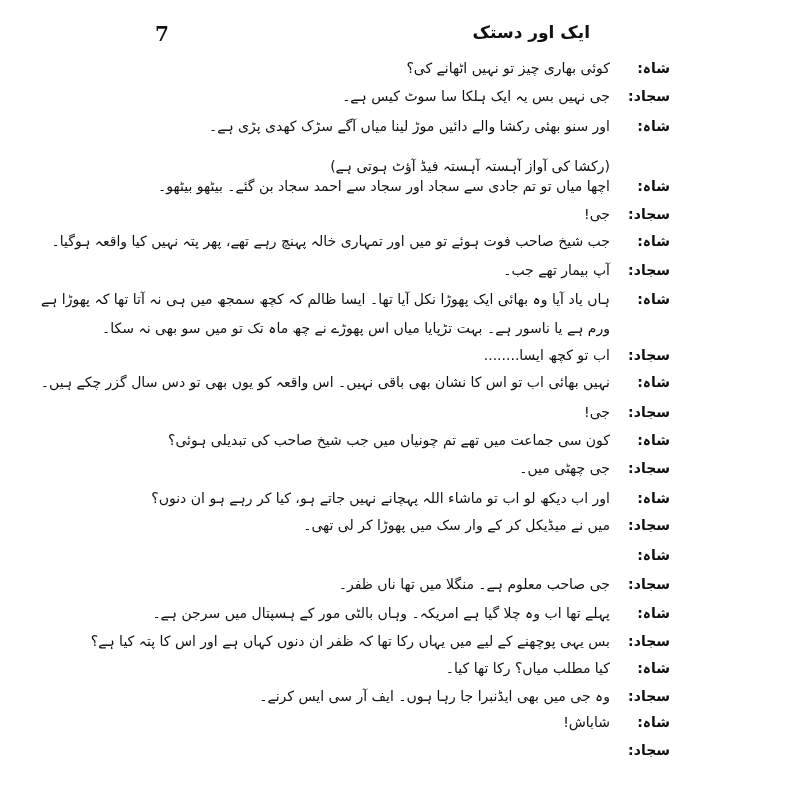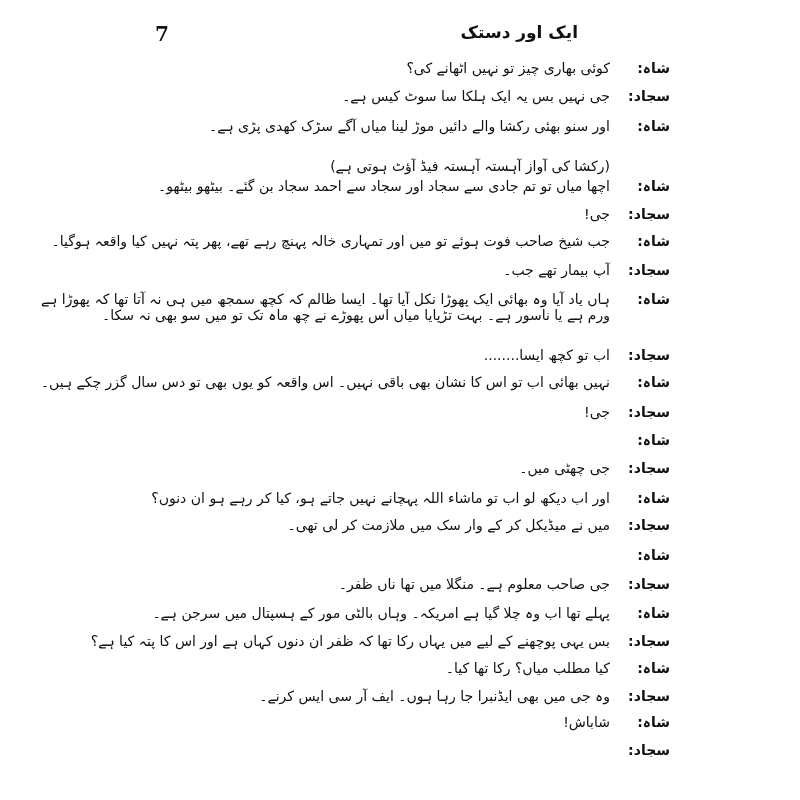--- a/index.html
+++ b/index.html
@@ -1,21 +1,21 @@
 <!DOCTYPE html>
 <html><head>
 <meta charset="utf-8">
 <style>
   html, body { margin: 0; padding: 0; background: #ffffff; }
   body { width: 800px; height: 800px; position: relative; overflow: hidden;
          font-family: "DejaVu Sans", sans-serif; color: #111; }
   .page { position: absolute; left: 0; top: 0; width: 800px; height: 800px; background: #fff; }
   .page-number { position: absolute; left: 155px; top: 22px; font-family: "DejaVu Serif", serif;
                  font-size: 20px; font-weight: bold; color: #111; }
-  .running-title { position: absolute; right: 222px; top: 22px; font-size: 17px; font-weight: bold;
+  .running-title { position: absolute; right: 210px; top: 22px; font-size: 17px; font-weight: bold;
                    direction: rtl; color: #111; }
   .line { position: absolute; left: 95px; width: 575px; height: 22px; direction: rtl; }
   .speaker { position: absolute; right: 0; width: 42px; text-align: right; font-size: 14px;
              font-weight: bold; white-space: nowrap; margin-left: 20px; }
   .text { position: absolute; right: 60px; text-align: right; font-size: 14px; white-space: nowrap;
           direction: rtl; }
 </style>
 </head>
 <body>
 
@@ -53,50 +53,51 @@
         <span class="text">جب شیخ صاحب فوت ہوئے تو میں اور تمہاری خالہ پہنچ رہے تھے، پھر پتہ نہیں کیا واقعہ ہوگیا۔</span>
       </div>
       <div class="line" style="top: 262px;">
         <span class="speaker">سجاد:</span>
         <span class="text">آپ بیمار تھے جب۔</span>
       </div>
       <div class="line" style="top: 291px;">
         <span class="speaker">شاہ:</span>
         <span class="text">ہاں یاد آیا وہ بھائی ایک پھوڑا نکل آیا تھا۔ ایسا ظالم کہ کچھ سمجھ میں ہی نہ آتا تھا کہ پھوڑا ہے</span>
       </div>
-      <div class="line" style="top: 307px;">
+      <div class="line" style="top: 320px;">
         <span class="speaker"></span>
         <span class="text">ورم ہے یا ناسور ہے۔ بہت تڑپایا میاں اس پھوڑے نے چھ ماہ تک تو میں سو بھی نہ سکا۔</span>
       </div>
       <div class="line" style="top: 347px;">
         <span class="speaker">سجاد:</span>
         <span class="text">اب تو کچھ ایسا........</span>
       </div>
       <div class="line" style="top: 374px;">
         <span class="speaker">شاہ:</span>
         <span class="text">نہیں بھائی اب تو اس کا نشان بھی باقی نہیں۔ اس واقعہ کو یوں بھی تو دس سال گزر چکے ہیں۔</span>
       </div>
       <div class="line" style="top: 404px;">
         <span class="speaker">سجاد:</span>
         <span class="text">جی!</span>
       </div>
       <div class="line" style="top: 432px;">
         <span class="speaker">شاہ:</span>
+        <span class="text">کون سی جماعت میں تھے تم چونیاں میں جب شیخ صاحب کی تبدیلی ہوئی؟</span>
       </div>
       <div class="line" style="top: 460px;">
         <span class="speaker">سجاد:</span>
         <span class="text">جی چھٹی میں۔</span>
       </div>
       <div class="line" style="top: 490px;">
         <span class="speaker">شاہ:</span>
         <span class="text">اور اب دیکھ لو اب تو ماشاء اللہ پہچانے نہیں جاتے ہو، کیا کر رہے ہو ان دنوں؟</span>
       </div>
       <div class="line" style="top: 517px;">
         <span class="speaker">سجاد:</span>
-        <span class="text">میں نے میڈیکل کر کے وار سک میں ملازمت کر لی تھی۔</span>
+        <span class="text">میں نے میڈیکل کر کے وار سک میں پھوڑا کر لی تھی۔</span>
       </div>
       <div class="line" style="top: 547px;">
         <span class="speaker">شاہ:</span>
       </div>
       <div class="line" style="top: 576px;">
         <span class="speaker">سجاد:</span>
         <span class="text">جی صاحب معلوم ہے۔ منگلا میں تھا ناں ظفر۔</span>
       </div>
       <div class="line" style="top: 605px;">
         <span class="speaker">شاہ:</span>

